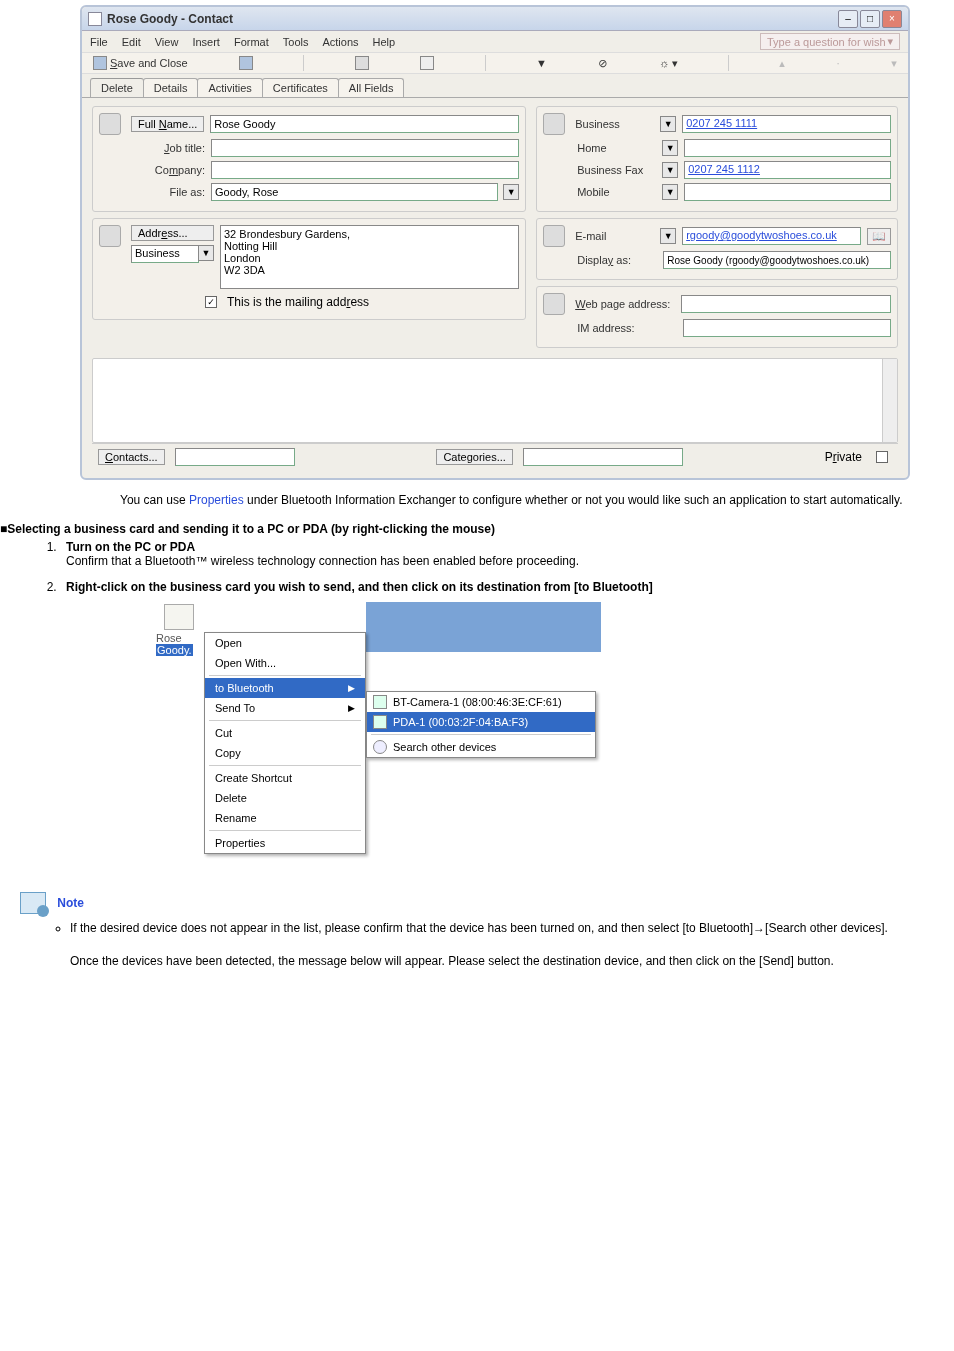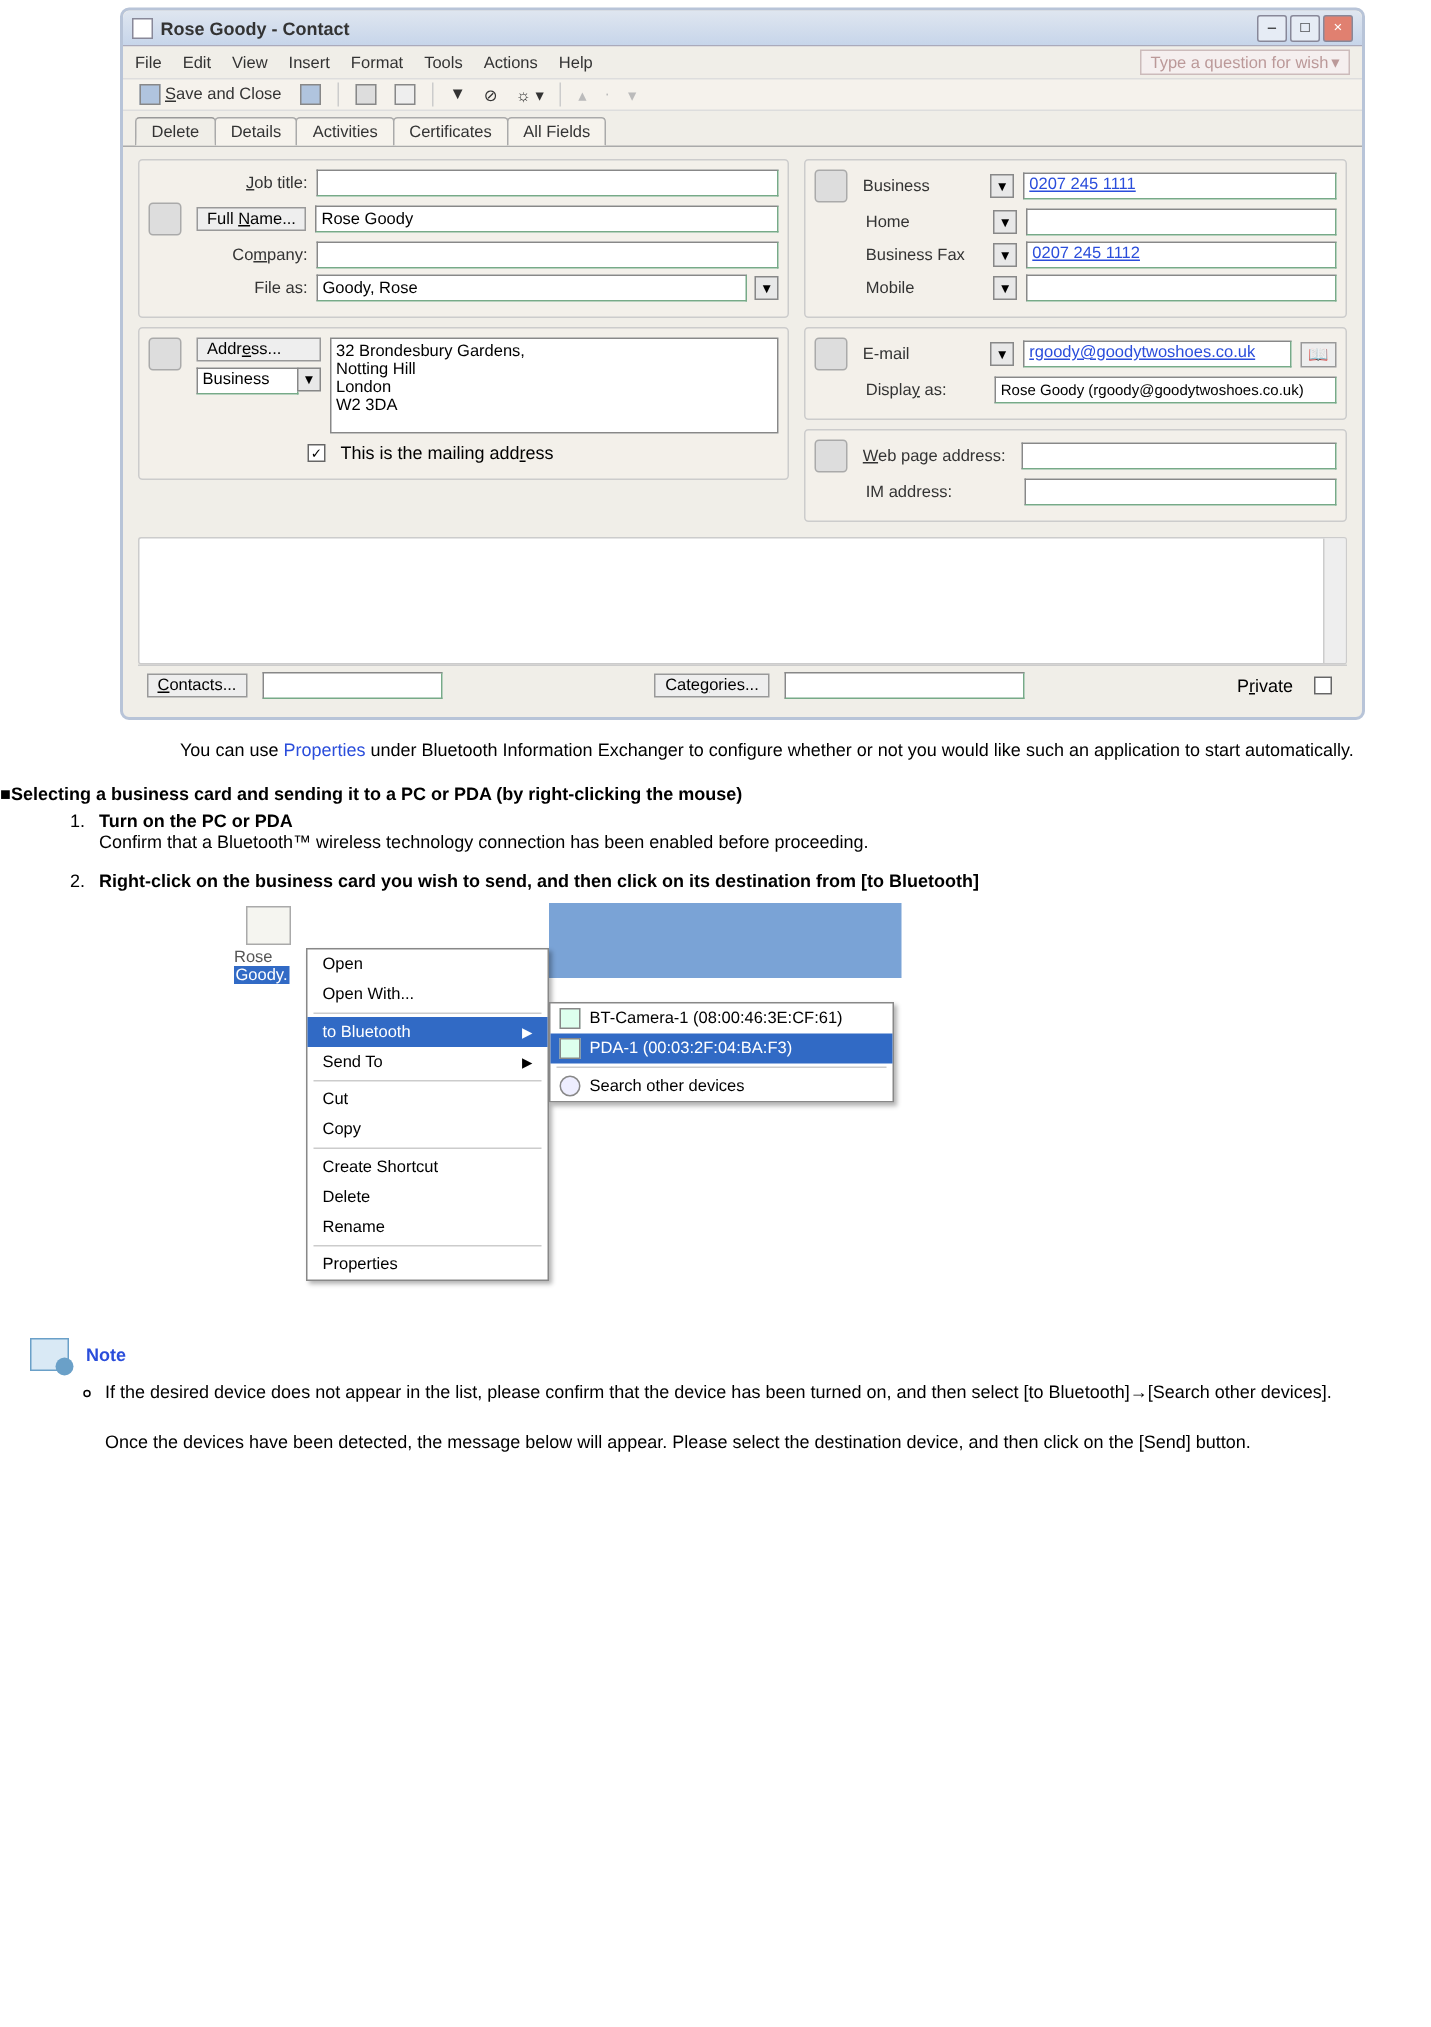--- a/index.html
+++ b/index.html
@@ -33,21 +33,21 @@
     font-size: 12px;
   }
   .titlebar .ticon { width:14px; height:14px; background:#fff; border:1px solid #889; margin-right:5px; display:inline-block; }
   .titlebar .title { font-weight: bold; color:#333; }
   .winbtns { margin-left:auto; display:flex; gap:2px; }
   .winbtn { width:20px; height:18px; border:1px solid #889; background:#e6ecf5; border-radius:2px; display:flex; align-items:center; justify-content:center; font-size:10px; }
   .winbtn.close { background:#e08070; color:#fff; }
   .menubar { display:flex; align-items:center; padding:2px 8px; gap:14px; color:#333; font-size:11px; }
   .menubar span { text-decoration: none; }
   .menubar .helpbox { margin-left:auto; border:1px solid #cbb; background:#f5efef; color:#b99; padding:1px 6px; font-size:11px; width:140px; display:flex; align-items:center; justify-content:space-between; }
-  .toolbar { display:flex; align-items:center; padding:2px 8px; gap:6px; border-top:1px solid #ddd; border-bottom:1px solid #ddd; background:#f5f2ec; }
+  .toolbar { display:flex; align-items:center; padding:2px 8px; gap:6px; border-top:1px solid #ddd; border-bottom:1px solid #ddd; background:#f5f2ec;justify-content:space-between; }
   .tbtn { display:flex; align-items:center; gap:3px; padding:1px 3px; font-size:11px; color:#333; }
   .sep { width:1px; height:16px; background:#ccc; margin:0 2px; }
   .ico { width:14px; height:14px; display:inline-block; border:1px solid #888; background:#fff; }
   .ico.disk { background:#b0c4de; }
   .ico.print { background:#ddd; }
   .ico.att { background:#eee; }
   .tabs { display:flex; padding:4px 8px 0 8px; gap:0; border-bottom:1px solid #aaa; }
   .tab { padding:3px 10px; border:1px solid #aaa; border-bottom:none; margin-right:-1px; background:#eceae2; font-size:11px; color:#333; border-top-left-radius:3px; border-top-right-radius:3px; }
   .tab.back { background:#f6f3ed; position:relative; }
   .tab.active { background:#f0eee8; border-top:1px solid #999; z-index:2; position:relative; }
@@ -79,21 +79,21 @@
   .ctxwrap { margin:8px 0 8px 90px; position:relative; width:445px; height:270px; }
   .deskicon { position:absolute; left:0; top:2px; width:46px; text-align:left; font-size:11px; color:#555; }
   .deskicon .ic { width:30px; height:26px; border:1px solid #aaa; background:#f5f5f0; margin:0 auto 2px auto; position:relative; }
   .deskicon .sel { background:#316ac5; color:#fff; padding:0 1px; display:inline-block; }
   .blueback { position:absolute; left:210px; top:0; width:235px; height:50px; background:#7aa3d6; }
   .ctxmenu { position:absolute; left:48px; top:30px; width:162px; background:#fff; border:1px solid #888; box-shadow:2px 2px 3px rgba(0,0,0,0.3); font-size:11px; }
   .mi { padding:4px 10px; display:flex; justify-content:space-between; align-items:center; }
   .mi.hl { background:#316ac5; color:#fff; }
   .mi .arr { font-size:9px; }
   .mdiv { height:1px; background:#ccc; margin:2px 4px; }
-  .submenu { position:absolute; left:210px; top:66px; width:230px; background:#fff; border:1px solid #888; box-shadow:2px 2px 3px rgba(0,0,0,0.3); font-size:11px; }
+  .submenu { position:absolute; left:210px; top:89px; width:230px; background:#fff; border:1px solid #888; box-shadow:2px 2px 3px rgba(0,0,0,0.3); font-size:11px; }
   .smi { padding:3px 6px; display:flex; align-items:center; gap:6px; }
   .smi.hl { background:#316ac5; color:#fff; }
   .sic { width:14px; height:14px; border:1px solid #888; background:#dfe; display:inline-block; }
   
   .noteicon { width:26px; height:22px; background:#d9e9f5; border:1px solid #6aa0c8; display:inline-block; vertical-align:middle; margin-left:20px; position:relative; }
   .noteicon::after { content:""; position:absolute; right:-4px; bottom:-4px; width:12px; height:12px; background:#6aa0c8; border-radius:50%; }
   .notelbl { color:#2a4ddb; font-weight:bold; margin-left:8px; vertical-align:middle; }
   .noteul { list-style: circle; margin:6px 0 0 70px; padding:0; font-size:12px; }
   .noteul li { margin-bottom:8px; line-height:1.35; }
   .pagenum { text-align:right; padding:40px 20px 0 0; font-size:11px; }
@@ -162,29 +162,29 @@
       <div class="tab back">Certificates</div>
       <div class="tab back">All Fields</div>
     </div>
 
     <div class="body">
       <div class="cols">
 
         <div class="col" style="flex:1.2;">
           <div class="blk">
             <div class="row">
-                <span style="width:28px;"></span>
-                <span class="lbl"><span class="u">J</span>ob title:</span>
-                <input class="txt" style="flex: 1 1 0%;">
-              </div>
-            <div class="row">
               <span class="picon"></span>
               <span class="btn3d">Full <span class="u">N</span>ame...</span>
               <input class="txt" style="flex: 1 1 0%;" value="Rose Goody">
             </div>
+            <div class="row">
+                <span style="width:28px;"></span>
+                <span class="lbl"><span class="u">J</span>ob title:</span>
+                <input class="txt" style="flex: 1 1 0%;">
+              </div>
             <div class="row">
                 <span style="width:28px;"></span>
                 <span class="lbl">Co<span class="u">m</span>pany:</span>
                 <input class="txt" style="flex: 1 1 0%;">
               </div>
             <div class="row">
                 <span style="width:28px;"></span>
                 <span class="lbl">File as:</span>
               <input class="txt" style="flex: 1 1 0%;" value="Goody, Rose">
                 <span class="dd">▼</span>

